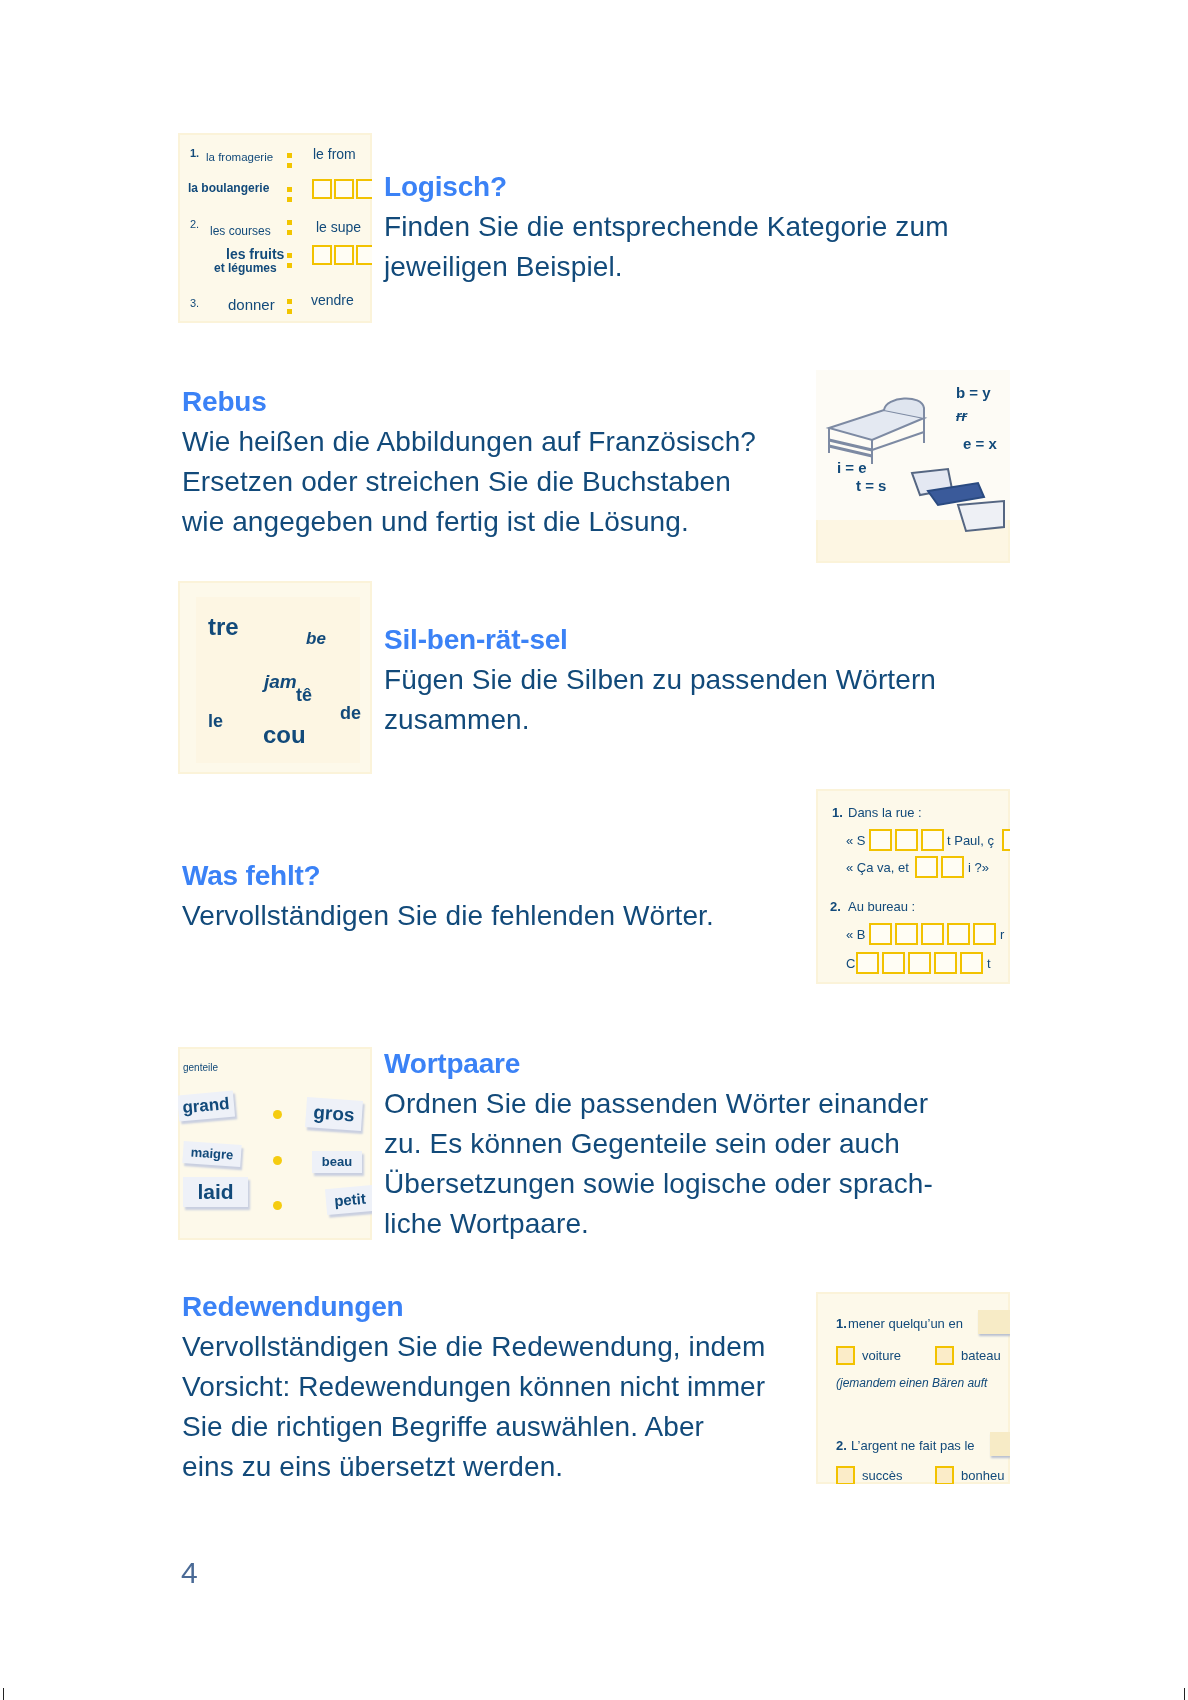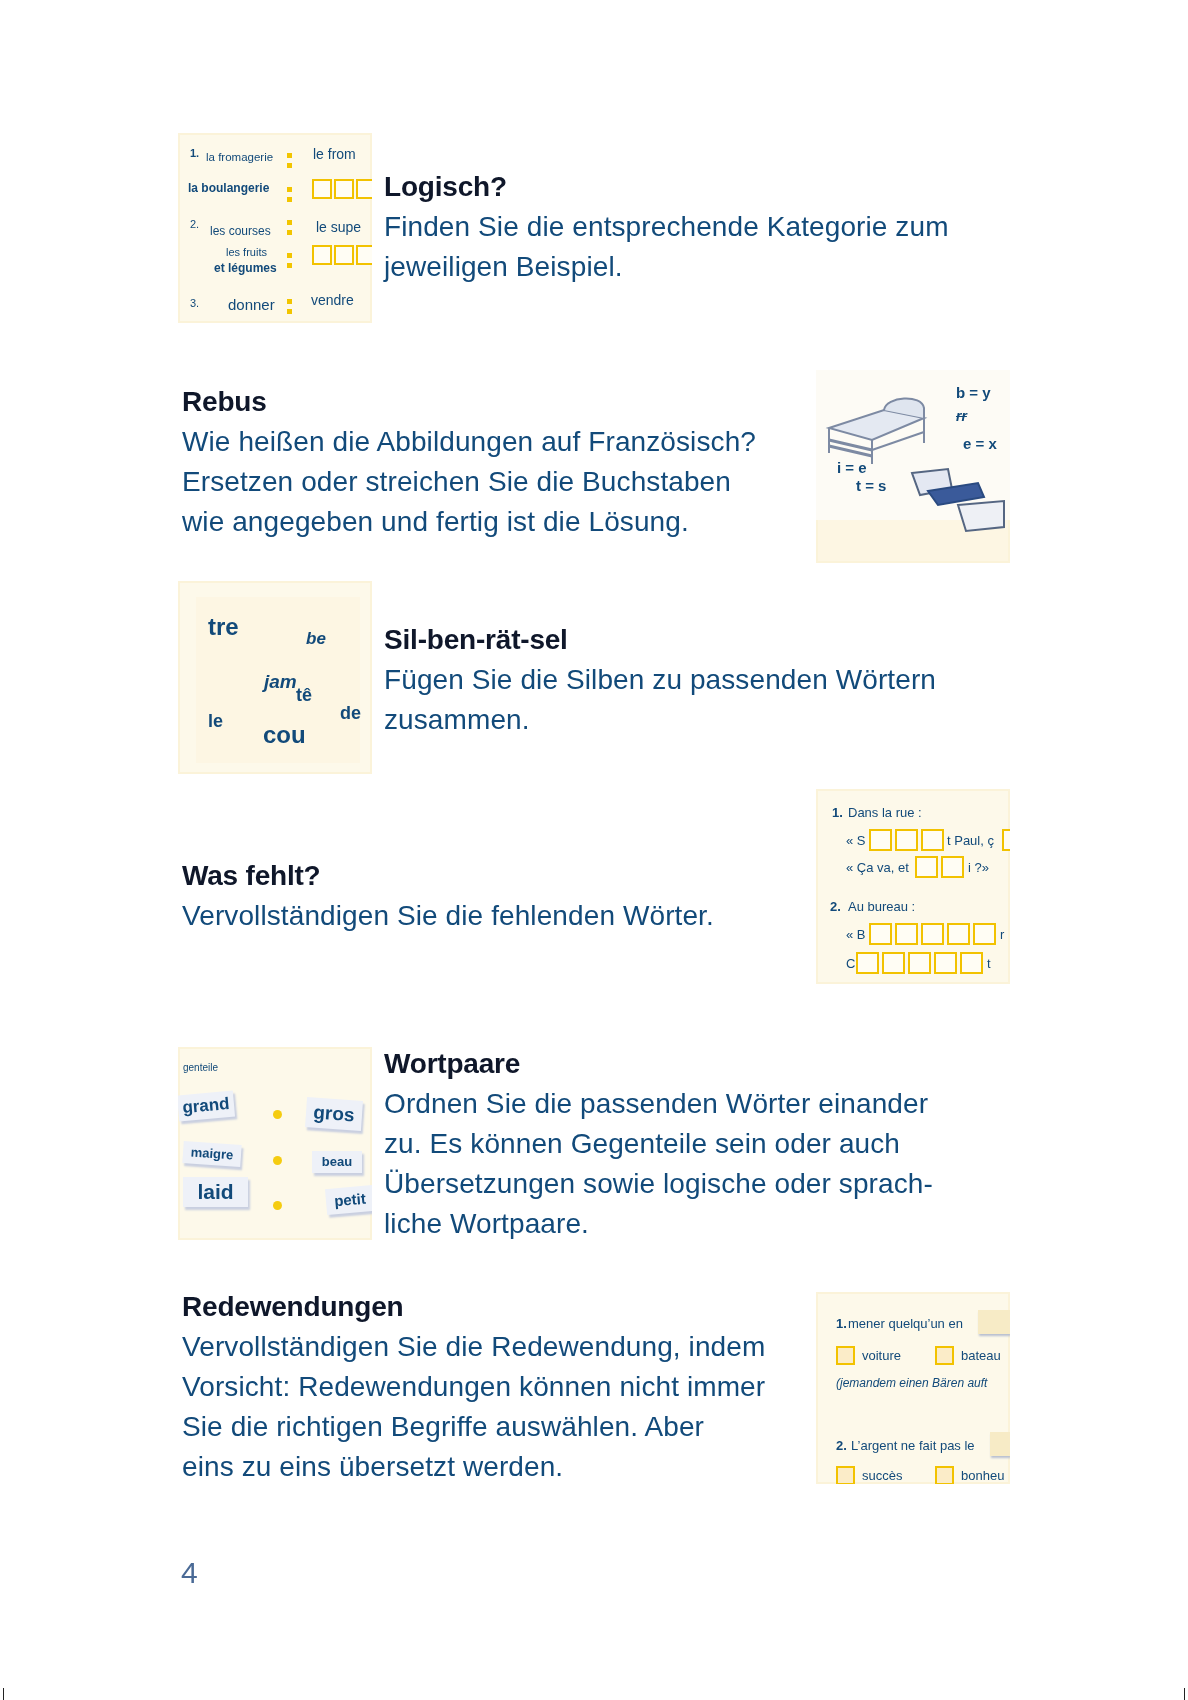--- a/index.html
+++ b/index.html
@@ -5,21 +5,21 @@
   html, body { margin: 0; padding: 0; }
   body {
     width: 1188px; height: 1700px; position: relative; overflow: hidden;
     background: #ffffff;
     font-family: "Liberation Sans", "DejaVu Sans", sans-serif;
     color: #124a7a;
   }
   .abs { position: absolute; }
   .section-title {
     position: absolute; font-weight: bold; font-size: 28px; line-height: 40px;
-    color: #0f172a; letter-spacing: -0.2px; white-space: nowrap;
+    color: #3b82f6; letter-spacing: -0.2px; white-space: nowrap;
   }
   .section-body {
     position: absolute; font-size: 28px; line-height: 40px; color: #124a7a;
     letter-spacing: 0.1px;
   }
   .section-body .ln { display: block; white-space: nowrap; }
   .thumb {
     position: absolute; background: #fdf9ea; overflow: hidden;
     box-shadow: inset 0 0 0 2px #fbf3d9;
   }
@@ -55,21 +55,21 @@
   <span class="colon" style="left:109px;top:54px;"></span>
   <span class="ybox" style="left:134px;top:46px;width:20px;height:20px;"></span>
   <span class="ybox" style="left:156px;top:46px;width:20px;height:20px;"></span>
   <span class="ybox" style="left:178px;top:46px;width:20px;height:20px;"></span>
 
   <span class="t" style="left:12px;top:85px;font-size:11px;">2.</span>
   <span class="t" style="left:32px;top:91px;font-size:12px;">les courses</span>
   <span class="colon" style="left:109px;top:87px;"></span>
   <span class="t" style="left:138px;top:86px;font-size:14px;">le supe</span>
 
-  <span class="t" style="left:48px;top:113px;font-size:11px;font-weight:normal;">les fruits</span>
+  <span class="t" style="left:48px;top:113px;font-size:14px;font-weight:bold;">les fruits</span>
   <span class="t" style="left:36px;top:128px;font-size:12px;font-weight:bold;">et légumes</span>
   <span class="colon" style="left:109px;top:120px;"></span>
   <span class="ybox" style="left:134px;top:112px;width:20px;height:20px;"></span>
   <span class="ybox" style="left:156px;top:112px;width:20px;height:20px;"></span>
   <span class="ybox" style="left:178px;top:112px;width:20px;height:20px;"></span>
 
   <span class="t" style="left:12px;top:164px;font-size:11px;">3.</span>
   <span class="t" style="left:50px;top:163px;font-size:15px;">donner</span>
   <span class="colon" style="left:109px;top:166px;"></span>
   <span class="t" style="left:133px;top:159px;font-size:14px;">vendre</span>

